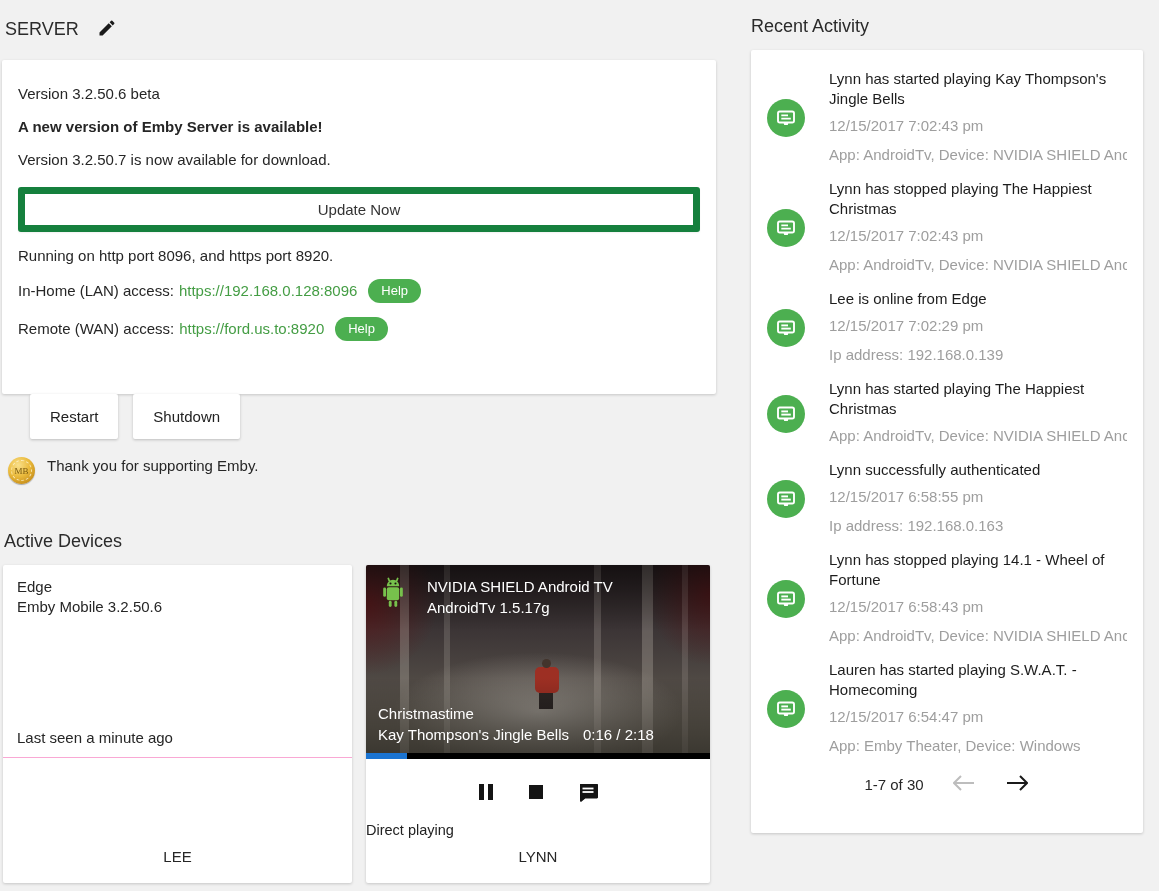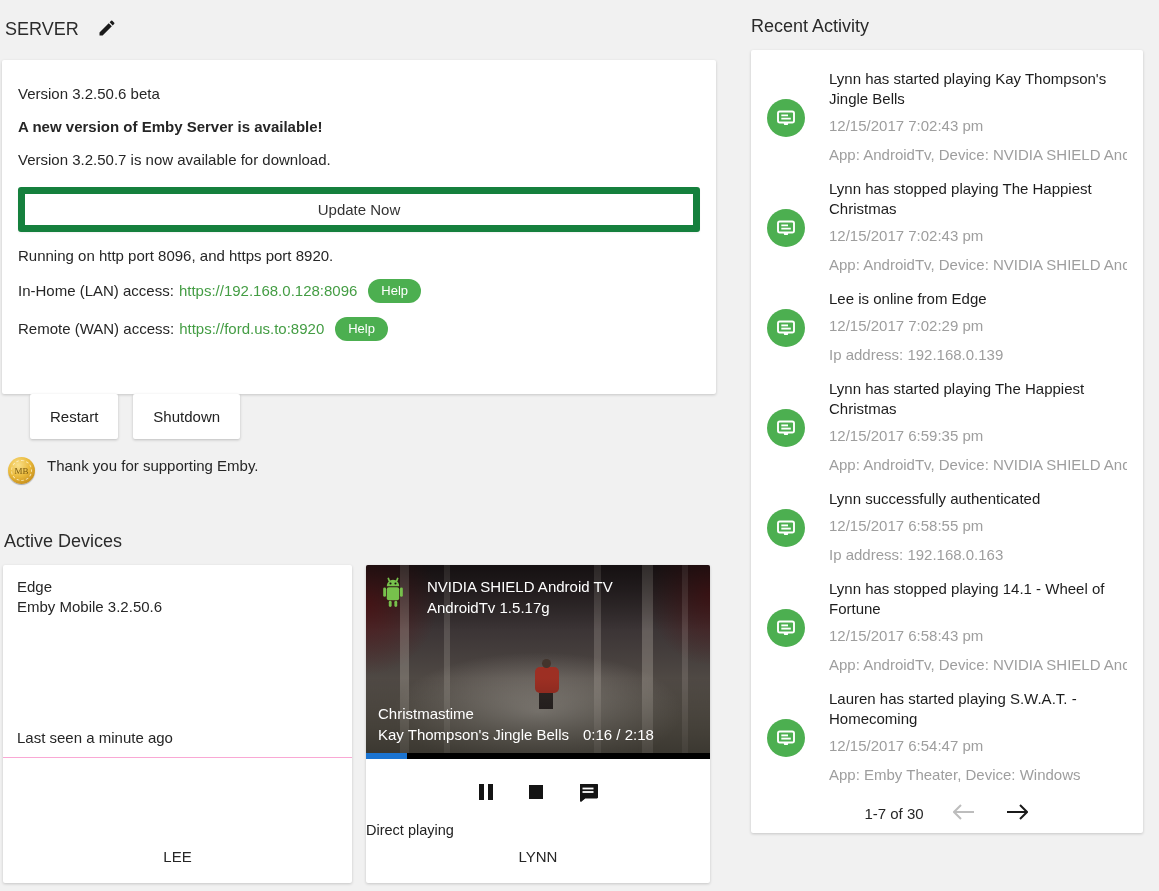--- a/index.html
+++ b/index.html
@@ -277,21 +277,20 @@
     <span class="activity-icon">
       <svg width="22" height="22" viewBox="0 0 22 22">
         <rect x="3" y="4.5" width="16" height="11" rx="1.8" fill="none" stroke="#fff" stroke-width="1.9"></rect>
         <line x1="6.3" y1="8.4" x2="13" y2="8.4" stroke="#fff" stroke-width="1.9"></line>
         <line x1="6.3" y1="11.6" x2="15.8" y2="11.6" stroke="#fff" stroke-width="1.9"></line>
         <path d="M8.6 15.5 h4.8 l-.6 2.6 h-3.6 z" fill="#fff"></path>
       </svg>
     </span>
     <span class="activity-text">
       <div class="activity-title">Lynn has started playing The Happiest Christmas</div>
-      <div class="activity-time">12/15/2017 6:59:35 pm</div>
       <div class="activity-meta">App: AndroidTv, Device: NVIDIA SHIELD And...</div>
     </span>
   </div>
 
   <div class="activity-item">
     <span class="activity-icon">
       <svg width="22" height="22" viewBox="0 0 22 22">
         <rect x="3" y="4.5" width="16" height="11" rx="1.8" fill="none" stroke="#fff" stroke-width="1.9"></rect>
         <line x1="6.3" y1="8.4" x2="13" y2="8.4" stroke="#fff" stroke-width="1.9"></line>
         <line x1="6.3" y1="11.6" x2="15.8" y2="11.6" stroke="#fff" stroke-width="1.9"></line>

